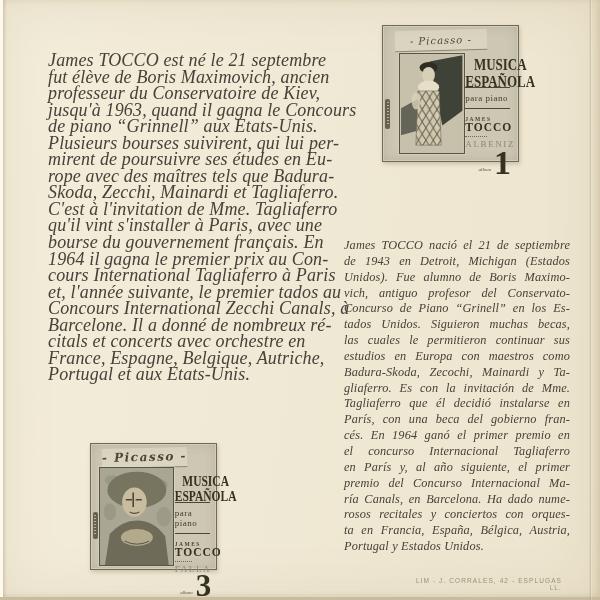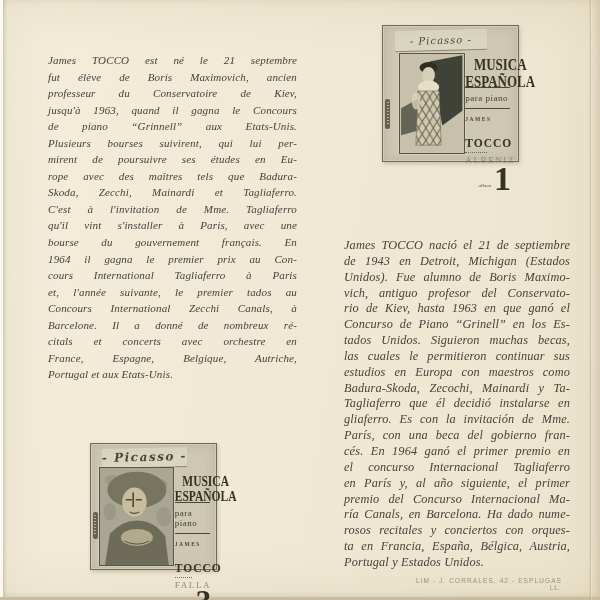--- a/index.html
+++ b/index.html
@@ -11,21 +11,21 @@
   }
   .edge-left{position:absolute;left:0;top:0;bottom:0;width:3px;background:#fcf9ef;}
   .edge-left-shadow{position:absolute;left:3px;top:0;bottom:0;width:4px;background:linear-gradient(90deg,rgba(140,118,75,.22),rgba(140,118,75,0));}
   .edge-bottom{position:absolute;left:0;right:0;bottom:0;height:3px;background:#c9bc9e;}
   .crease{position:absolute;top:0;bottom:0;width:3px;background:linear-gradient(90deg,rgba(130,108,68,0),rgba(130,108,68,.20),rgba(255,255,250,.5));}
 
   
   .textblock{position:absolute;color:#46413a;font-style:italic;letter-spacing:.15px;}
   .textblock .line{text-align:justify;text-align-last:justify;white-space:nowrap;}
   .textblock .line.last{text-align-last:left;}
-  .french{left:48px;top:52px;width:249px;font-size:11px;line-height:16.55px;}
+  .french{left:48px;top:52px;width:249px;font-size:18px;line-height:16.55px;}
   .spanish{left:344px;top:238px;width:226px;font-size:12.3px;line-height:15.85px;}
 
   
   .album{position:absolute;background:#cdc7b3;border:1px solid #6f6a57;
     box-shadow:1px 2px 4px rgba(110,95,60,.28), inset 0 0 0 1px rgba(255,255,253,.25), inset 0 0 12px rgba(90,80,55,.18);}
   .album-top{left:382px;top:25px;width:135px;height:135px;}
   .album-bottom{left:90px;top:443px;width:125px;height:125px;}
 
   .pic-label{position:absolute;left:9%;top:3%;width:68%;height:15%;
     display:flex;align-items:center;justify-content:center;
@@ -49,21 +49,21 @@
   .album-top .textcol{left:61%;top:22%;width:36%;height:74%;}
   .album-bottom .textcol{left:67%;top:24%;width:31%;height:72%;}
 
   .alb-title{font-weight:700;text-align:center;transform:scaleY(1.3);transform-origin:top center;
     line-height:1.02;color:#35321f;}
   .album-top .alb-title{font-size:13px;}
   .album-bottom .alb-title{font-size:11.5px;}
   .rule{width:92%;border-top:1px solid #4c4734;margin:5px 0 3px 0;}
   .alb-sub{font-size:9px;letter-spacing:.5px;color:#45402f;margin-top:2px;}
   .alb-artist-first{font-size:5.5px;font-weight:700;letter-spacing:1.5px;margin-top:4px;color:#4c4734;}
-  .alb-artist-last{font-size:11.5px;font-weight:700;letter-spacing:1px;line-height:1;color:#35321f;margin-top:16px;}
+  .alb-artist-last{font-size:11.5px;font-weight:700;letter-spacing:1px;line-height:1;color:#35321f;}
   .microline{width:45%;border-top:1px dotted #6f6a57;margin:2px 0;}
   .alb-composer{font-size:9px;font-weight:400;letter-spacing:1.6px;color:#8d8775;}
   .alb-num-row{margin-top:auto;display:flex;align-items:flex-end;gap:3px;align-self:flex-end;padding-right:6%;}
   .alb-word{font-size:5px;font-style:italic;color:#55503d;margin-bottom:4px;}
   .alb-num{font-weight:700;line-height:.8;color:#35321f;font-family:"Liberation Serif",serif;}
   .album-top .alb-num{font-size:34px;}
   .album-bottom .alb-num{font-size:31px;}
 
   .credit{position:absolute;left:402px;top:577px;width:160px;text-align:right;
     font-family:"Liberation Sans",sans-serif;font-size:6.5px;letter-spacing:1.1px;color:#9a9179;}
@@ -99,28 +99,27 @@
       <div class="line">citals et concerts avec orchestre en</div>
       <div class="line">France, Espagne, Belgique, Autriche,</div>
       <div class="line last">Portugal et aux Etats-Unis.</div>
     </div>
 
   <div class="textblock spanish">
       <div class="line">James TOCCO nació el 21 de septiembre</div>
       <div class="line">de 1943 en Detroit, Michigan (Estados</div>
       <div class="line">Unidos). Fue alumno de Boris Maximo-</div>
       <div class="line">vich, antiguo profesor del Conservato-</div>
-      <div class="line">rio de Kiev, hasta 1963 en que ganó el</div>
       <div class="line">Concurso de Piano “Grinell” en los Es-</div>
       <div class="line">tados Unidos. Siguieron muchas becas,</div>
       <div class="line">las cuales le permitieron continuar sus</div>
       <div class="line">estudios en Europa con maestros como</div>
       <div class="line">Badura-Skoda, Zecochi, Mainardi y Ta-</div>
+      <div class="line">gliaferro. Es con la invitación de Mme.</div>
       <div class="line">Tagliaferro que él decidió instalarse en</div>
-      <div class="line">gliaferro. Es con la invitación de Mme.</div>
       <div class="line">París, con una beca del gobierno fran-</div>
       <div class="line">cés. En 1964 ganó el primer premio en</div>
       <div class="line">el concurso Internacional Tagliaferro</div>
       <div class="line">en París y, al año siguiente, el primer</div>
       <div class="line">premio del Concurso Internacional Ma-</div>
       <div class="line">ría Canals, en Barcelona. Ha dado nume-</div>
       <div class="line">rosos recitales y conciertos con orques-</div>
       <div class="line">ta en Francia, España, Bélgica, Austria,</div>
       <div class="line last">Portugal y Estados Unidos.</div>
     </div>

